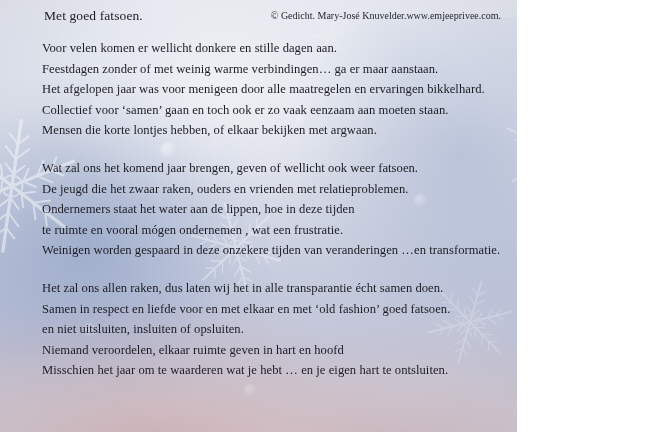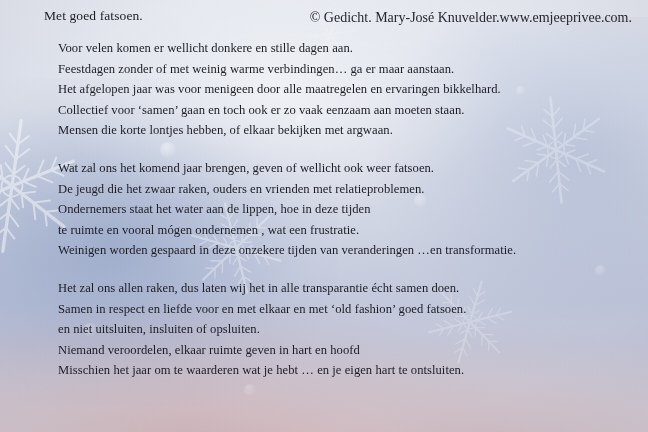--- a/index.html
+++ b/index.html
@@ -4,21 +4,21 @@
 <style>
   html, body {
     margin: 0;
     padding: 0;
   }
   body {
     font-family: "Liberation Serif", serif;
   }
   #page {
     position: relative;
-    width: 648px;
+    width: 517px;
     height: 432px;
     overflow: hidden;
     background: #d8dbe6;
   }
   
   .bg-base {
     position: absolute;
     inset: 0;
     background:
       linear-gradient(180deg,
@@ -95,34 +95,33 @@
     left: 44px;
     top: 8px;
     font-size: 13.5px;
     color: #1d1d24;
     letter-spacing: 0.1px;
   }
   .credit {
     position: absolute;
     right: 16px;
     top: 10px;
-    font-size: 14px;
+    font-size: 10px;
     color: #26262e;
     text-align: right;
     white-space: nowrap;
   }
   .stanzas {
     position: absolute;
     left: 42px;
     top: 38px;
     right: 18px;
   }
   .stanza {
     margin-bottom: 17px;
-    margin-left: 16px;
   }
   .line {
     font-size: 12.6px;
     line-height: 20.6px;
     color: #1c1c24;
     white-space: pre;
     letter-spacing: 0.05px;
   }
 </style>
 </head>

